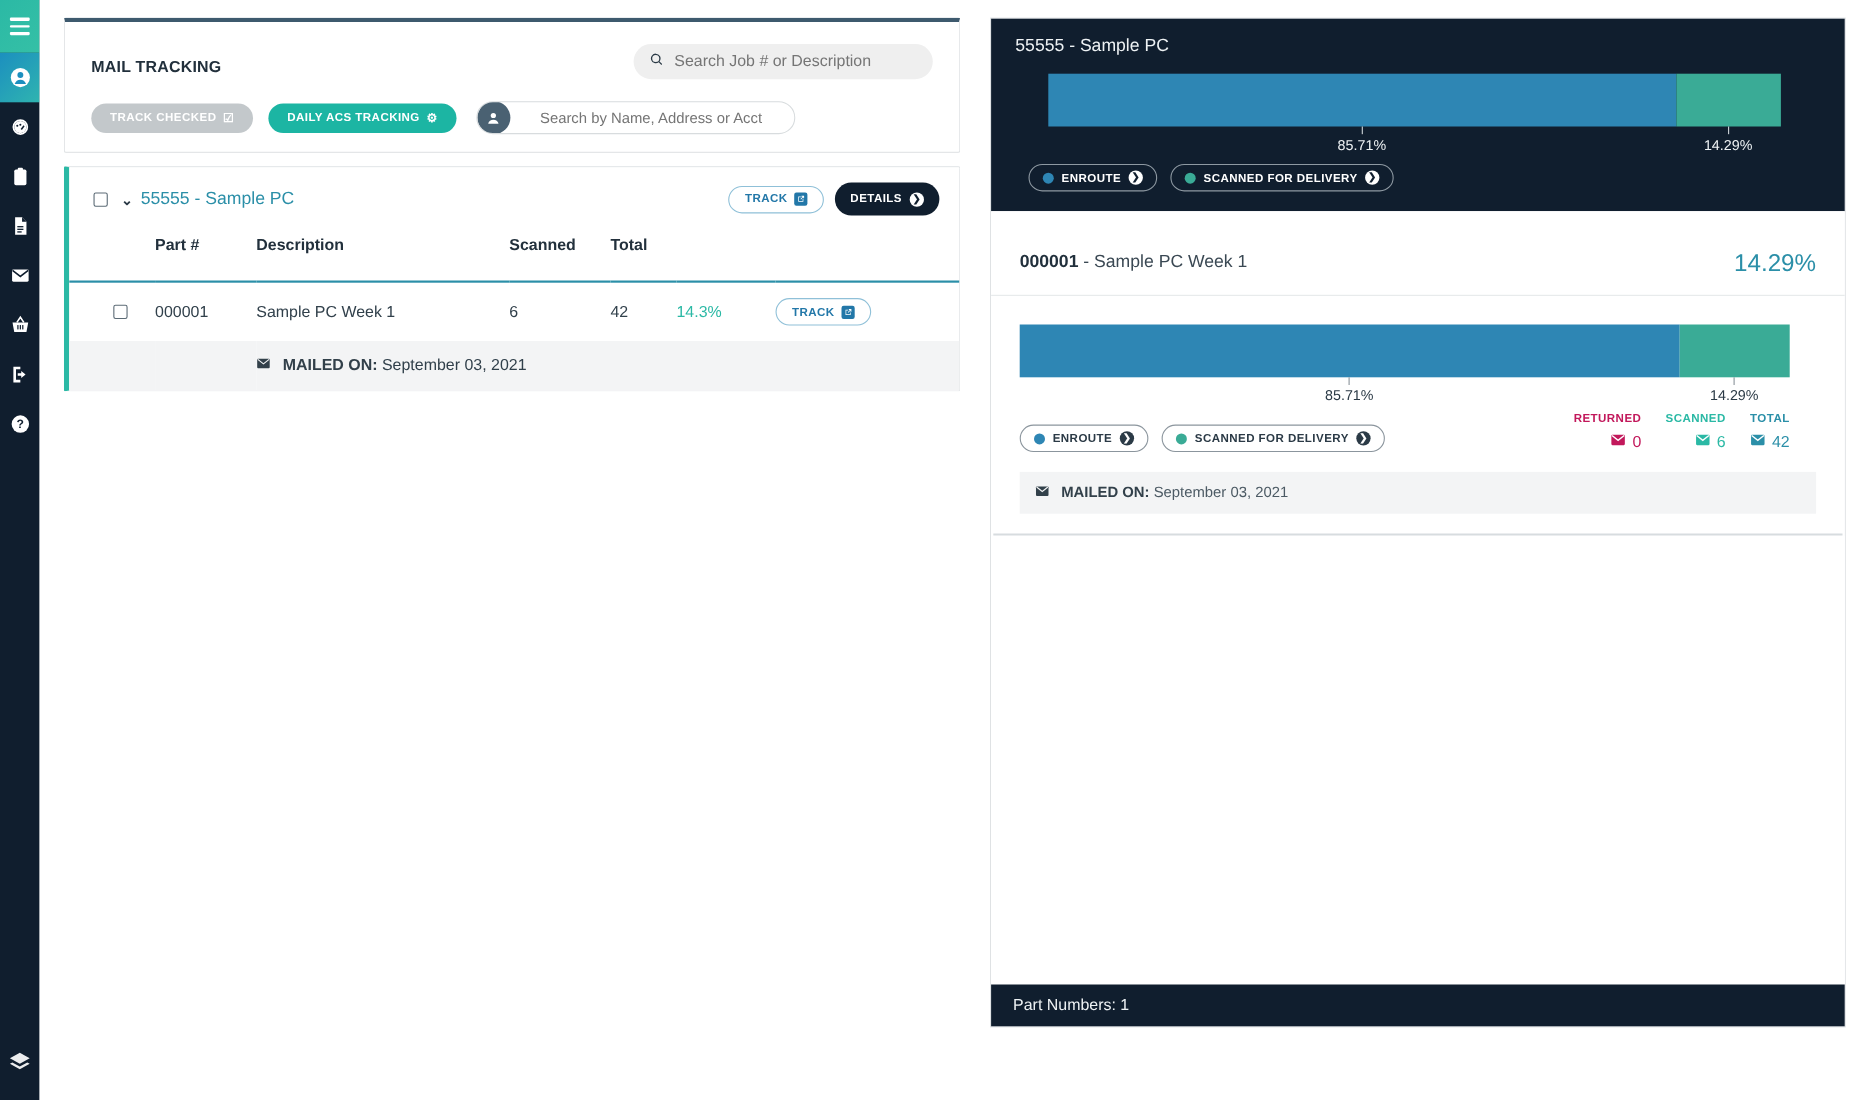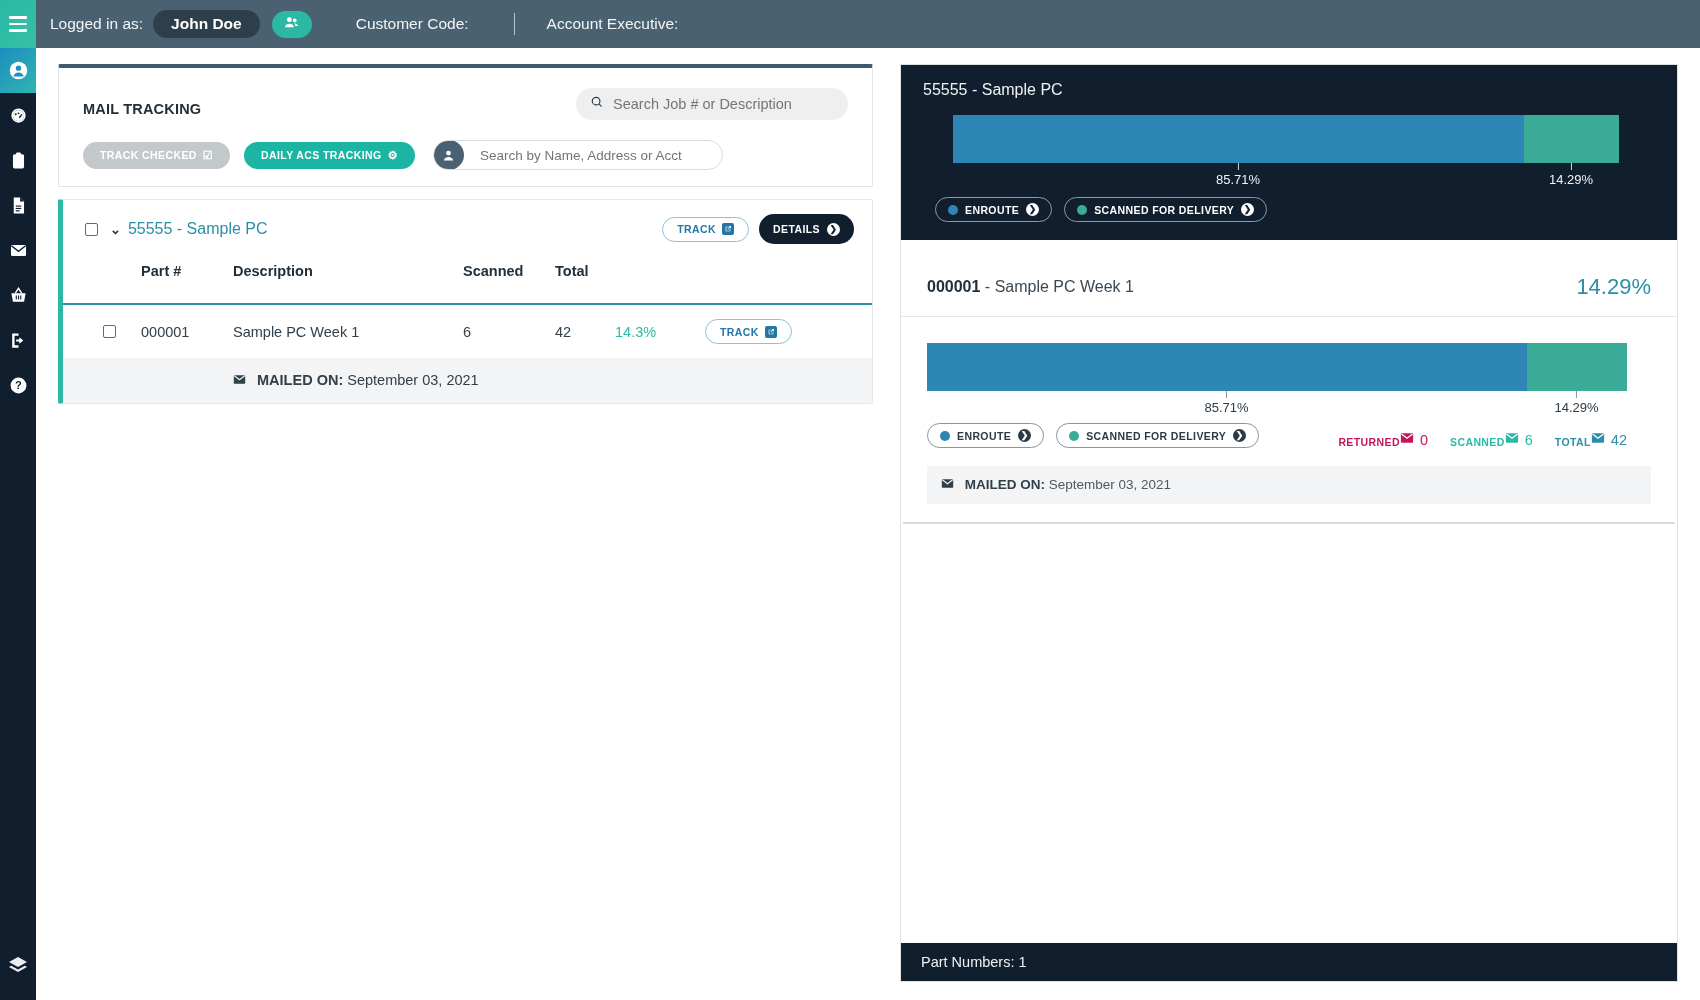--- a/index.html
+++ b/index.html
@@ -102,21 +102,21 @@
     display: flex; align-items: center; height: 30px; width: 290px;
     border: 1px solid #d8dcde; border-radius: 16px; background: #fff;
     overflow: hidden; margin-left: 4px;
   }
   .search-name .av {
     width: 30px; height: 30px; border-radius: 50%; background: #4a6172;
     display: flex; align-items: center; justify-content: center; flex: 0 0 30px;
   }
   .search-name .av svg { width: 15px; height: 15px; fill: #fff; }
   .search-name input {
-    border: 0; outline: none; background: transparent; padding-left: 16px;
+    border: 0; outline: none; background: transparent; padding-left: 27px;
     font-family: "Liberation Sans", sans-serif; font-size: 13.5px; color: #5d6870; width: 100%;
   }
 
   
   .job-block {
     width: 815px; margin-top: 12px; background: #fff;
     border: 1px solid #e4e7e9; border-left: 5px solid #2bb9a5;
     border-radius: 2px;
   }
   .job-head {
@@ -221,21 +221,21 @@
   .part-name b { color: #22303c; }
   .part-pct { font-size: 22px; color: #2b8fa8; }
 
   .part-body { padding: 26px 50px 0 26px; }
   .part-body .tick .val { color: #2b3a46; }
   .part-legend { display: flex; align-items: flex-end; justify-content: space-between;
     padding: 2px 0 0 0; }
   .part-legend .legend-pill { background: #fff; color: #2b3a46; border-color: #8b959d; }
   .part-legend .circ-sm { background: #2b3a46; color: #fff; }
   .stats { display: flex; gap: 22px; text-align: right; }
-  .stat { display: flex; flex-direction: row; align-items: flex-end; }
+  .stat { display: flex; flex-direction: column; align-items: flex-end; }
   .stat .k { font-size: 10.5px; font-weight: bold; letter-spacing: .4px; }
   .stat .v { font-size: 14.5px; margin-top: 6px; display: flex; align-items: center; gap: 6px; }
   .stat.returned { color: #c2185b; }
   .stat.scanned { color: #2bb9a5; }
   .stat.total { color: #2b8fa8; }
   .stat svg { width: 14px; height: 14px; }
   .mailed-strip {
     margin: 18px 26px 0 26px; background: #f3f4f5; padding: 11px 14px;
     font-size: 13.5px; color: #4c5a64;
   }
@@ -345,37 +345,20 @@
     <div class="side-bottom">
       <svg viewBox="0 0 24 24" fill="#ffffff" opacity=".92">
           <path d="M12 3l9 5-9 5-9-5z"></path>
           <path d="M3 13l9 5 9-5-2.2-1.2L12 15.6 5.2 11.8z"></path>
         </svg>
     </div>
   </div>
 
   <div class="body-col">
 
-    <div class="topbar">
-      <span class="lbl">Logged in as:</span>
-      <span class="pill-user">John Doe</span>
-      <div class="btn-people">
-        <span>
-          <svg viewBox="0 0 24 24">
-              <circle cx="9" cy="8" r="3.4"></circle>
-              <circle cx="16.5" cy="9" r="2.7"></circle>
-              <path d="M2.6 18.6c.6-3 3.2-4.7 6.4-4.7s5.8 1.7 6.4 4.7z"></path>
-              <path d="M16.4 13.4c2.6 0 4.5 1.3 5 3.7h-4.1c-.2-1.4-.7-2.6-1.6-3.6z"></path>
-            </svg>
-        </span>
-      </div>
-      <span class="cust">Customer Code:</span>
-      <span class="divider-v"></span>
-      <span class="acct">Account Executive:</span>
-    </div>
 
     <div class="content">
 
       <div class="left-panel">
 
         <div class="card">
           <div class="card-inner">
             <div class="card-head">
               <div class="panel-title">MAIL TRACKING</div>
               <div class="search-job">

